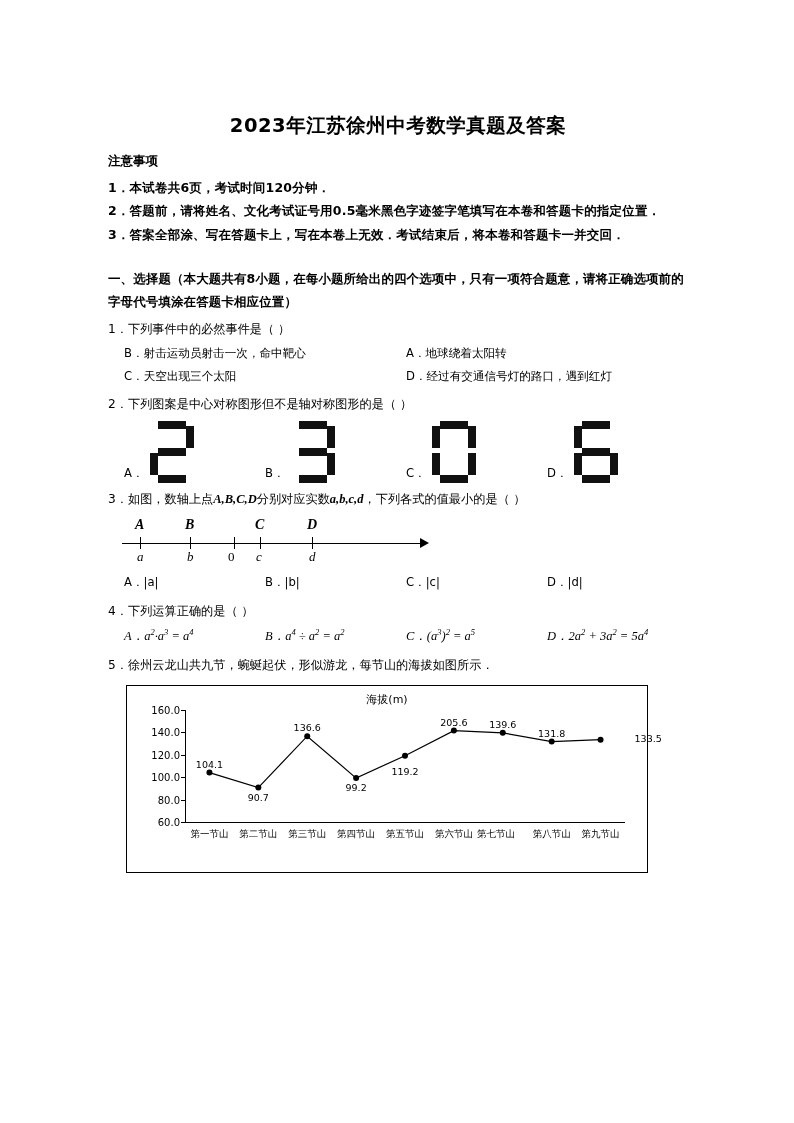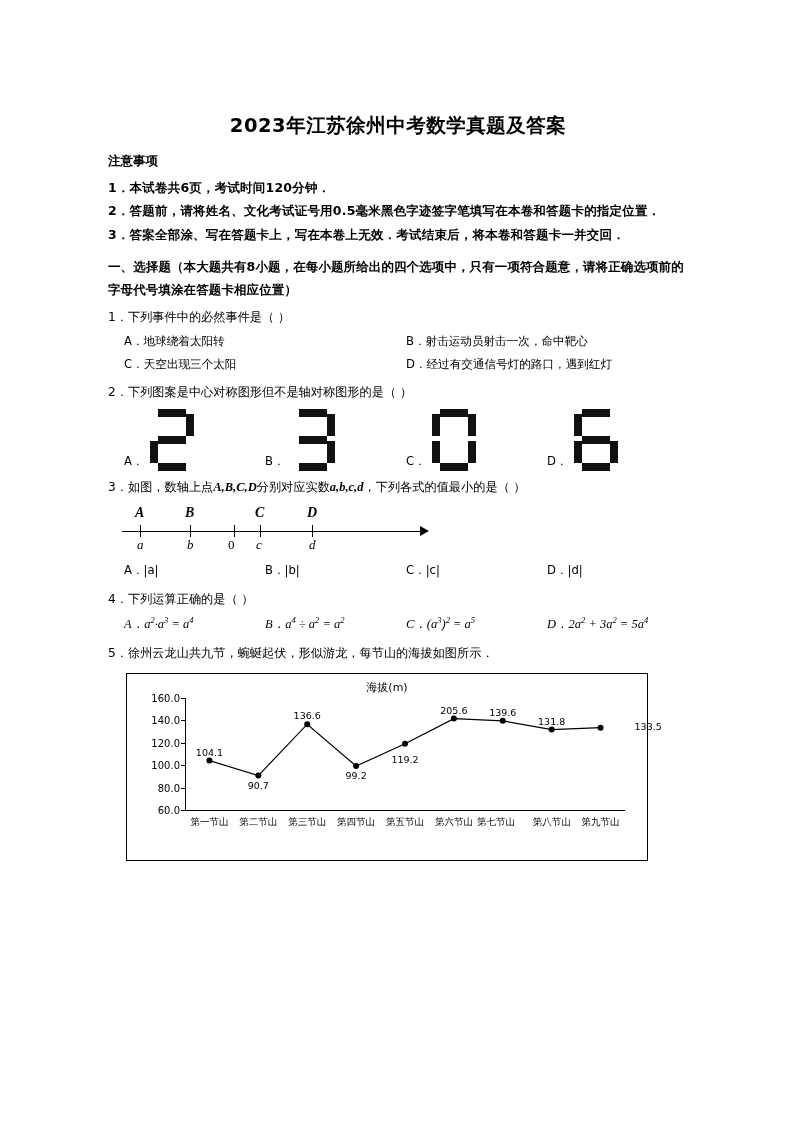--- a/index.html
+++ b/index.html
@@ -49,21 +49,21 @@
     font-size: 12.5px;
     line-height: 1.85;
     margin: 0;
     letter-spacing: 0.2px;
   }
   .section-heading {
     font-family: "DejaVu Sans", sans-serif;
     font-weight: bold;
     font-size: 12.5px;
     line-height: 1.85;
-    margin: 9px 0 2px 0;
+    margin: 21px 0 2px 0;
     letter-spacing: 0.1px;
   }
   .q-stem {
     font-family: "DejaVu Sans", sans-serif;
     font-size: 12.2px;
     line-height: 1.9;
     margin: 5px 0 1px 0;
   }
   .opts-row {
     display: flex;
@@ -253,22 +253,22 @@
 
     <div class="notice-heading">注意事项</div>
     <p class="notice-item">1．本试卷共6页，考试时间120分钟．</p>
     <p class="notice-item">2．答题前，请将姓名、文化考试证号用0.5毫米黑色字迹签字笔填写在本卷和答题卡的指定位置．</p>
     <p class="notice-item">3．答案全部涂、写在答题卡上，写在本卷上无效．考试结束后，将本卷和答题卡一并交回．</p>
 
     <p class="section-heading">一、选择题（本大题共有8小题，在每小题所给出的四个选项中，只有一项符合题意，请将正确选项前的字母代号填涂在答题卡相应位置）</p>
 
     <p class="q-stem">1．下列事件中的必然事件是（      ）</p>
     <div class="opts-row opt-2col indent1">
+      <span class="opt">B．射击运动员射击一次，命中靶心</span>
       <span class="opt">A．地球绕着太阳转</span>
-      <span class="opt">B．射击运动员射击一次，命中靶心</span>
     </div>
     <div class="opts-row opt-2col indent1">
       <span class="opt">C．天空出现三个太阳</span>
       <span class="opt">D．经过有交通信号灯的路口，遇到红灯</span>
     </div>
 
     <p class="q-stem">2．下列图案是中心对称图形但不是轴对称图形的是（      ）</p>
     <div class="seg-row indent1">
 
       <div class="seg-cell">

